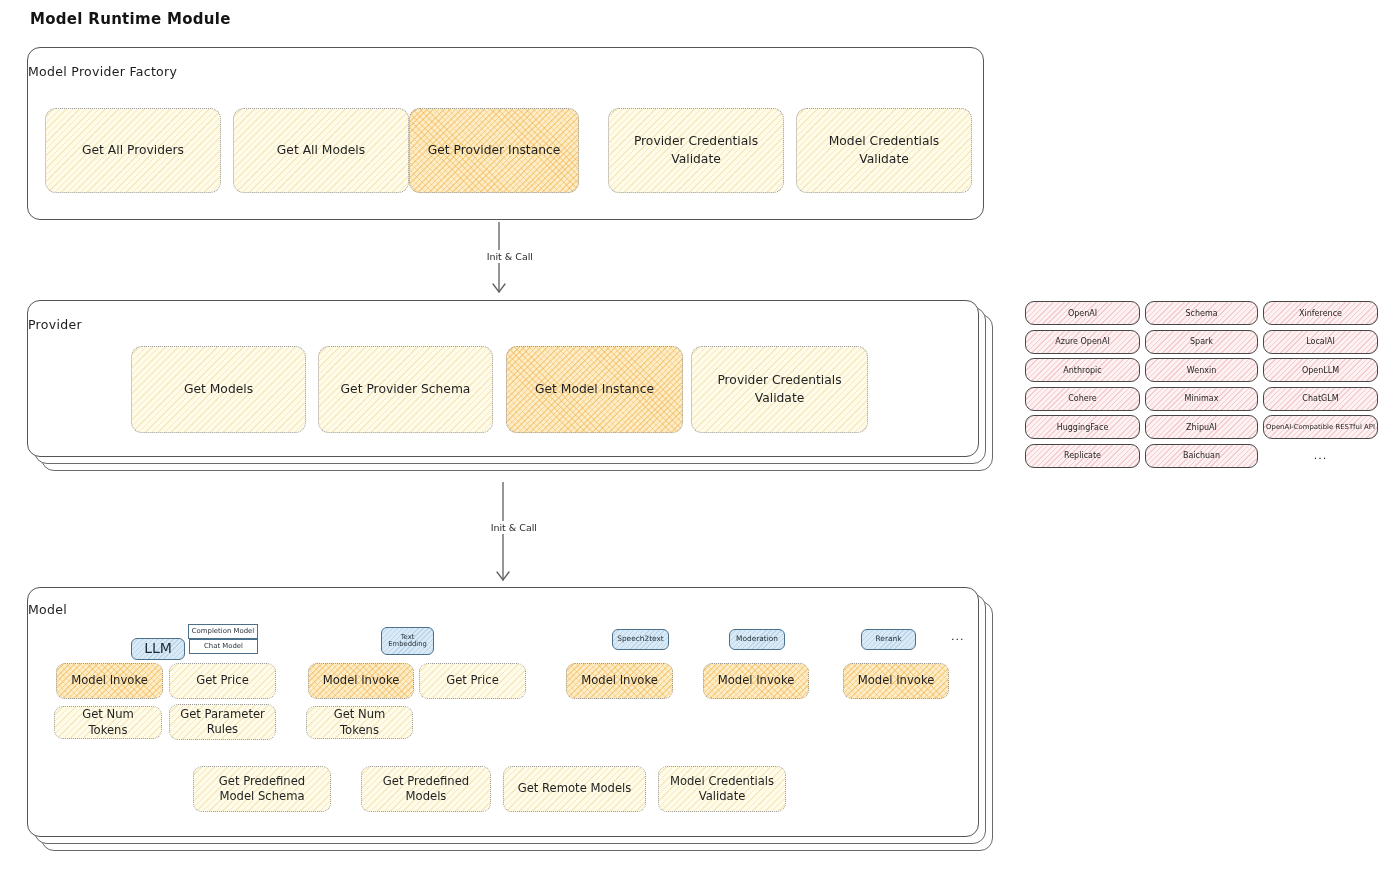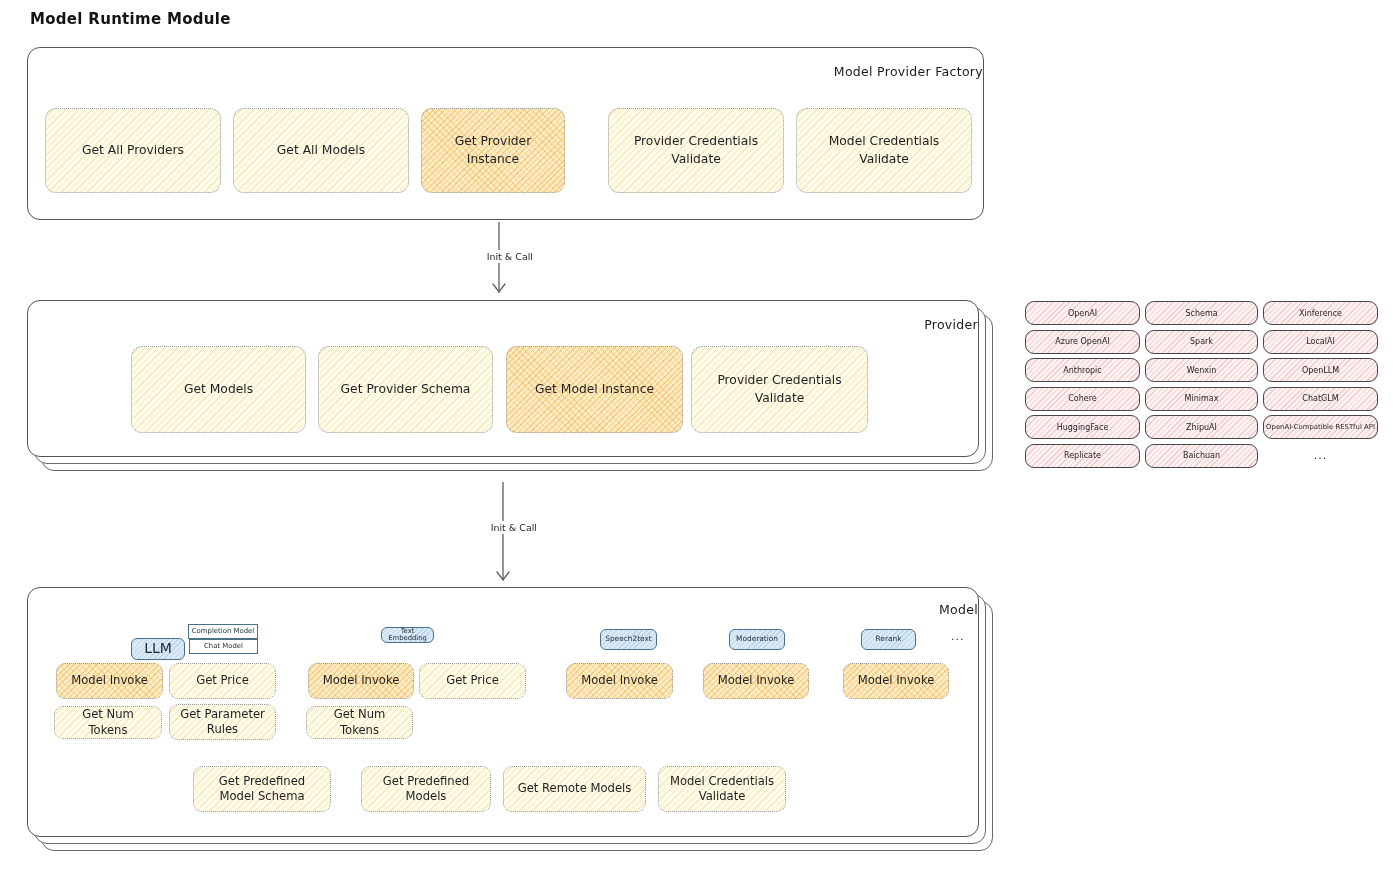--- a/index.html
+++ b/index.html
@@ -5,21 +5,21 @@
   html,body{margin:0;padding:0;background:#fff;}
   .frame{position:relative;width:1393px;height:880px;background:#fff;overflow:hidden;
          font-family:"DejaVu Sans",sans-serif;color:#1e1e1e;}
 
   .page-title{position:absolute;left:30px;top:10px;font-size:15px;font-weight:bold;
               letter-spacing:.3px;color:#141414;}
 
   
   .panel{position:absolute;background:#fff;border:1.4px solid #555;border-radius:13px;z-index:2;}
   .stack{position:absolute;background:#fff;border:1.2px solid #6a6a6a;border-radius:13px;z-index:0;}
-  .panel-title{position:absolute;left:0;right:0;top:16px;text-align:right;font-size:12.5px;
+  .panel-title{position:absolute;left:0;right:0;top:16px;text-align:left;font-size:12.5px;
                color:#1c1c1c;letter-spacing:.3px;}
 
   
   .node{position:absolute;display:flex;align-items:center;justify-content:center;text-align:center;
         font-size:12.3px;line-height:1.4;color:#1f1f1f;padding:0 8px;box-sizing:border-box;
         border:1.6px dotted #9b9b9b;border-radius:11px;background-color:#fffbe9;
         background-image:repeating-linear-gradient(135deg,rgba(230,193,105,.32) 0 1.2px,transparent 1.2px 4.6px);}
   .node.hl{background-color:#fcedc6;
         background-image:repeating-linear-gradient(135deg,rgba(242,166,52,.42) 0 1.2px,transparent 1.2px 4px),
                          repeating-linear-gradient(45deg,rgba(242,166,52,.30) 0 1px,transparent 1px 5px);}
@@ -53,21 +53,21 @@
 <body>
 
 <div class="frame">
 
   <div class="page-title">Model Runtime Module</div>
 
   <div class="panel" style="left:27px;top:47px;width:955px;height:171px">
     <div class="panel-title">Model Provider Factory</div>
     <div class="node" style="left:17px;top:60px;width:176px;height:85px">Get All Providers</div>
     <div class="node" style="left:205px;top:60px;width:176px;height:85px">Get All Models</div>
-    <div class="node hl" style="left:393px;top:60px;width:144px;height:85px">Get Provider Instance</div>
+    <div class="node hl" style="left:381px;top:60px;width:170px;height:85px">Get Provider Instance</div>
     <div class="node" style="left:580px;top:60px;width:176px;height:85px">Provider Credentials Validate</div>
     <div class="node" style="left:768px;top:60px;width:176px;height:85px">Model Credentials Validate</div>
   </div>
 
   <svg class="arrow" style="left:488px;top:222px;width:22px;height:72px" viewBox="0 0 22 72">
     <line x1="11" y1="0" x2="11" y2="70"></line>
     <polyline points="5,62 11,70 17,62"></polyline>
   </svg>
   <div class="arrow-label" style="left:468px;top:250px;width:62px">Init &amp; Call</div>
 
@@ -109,22 +109,22 @@
   <div class="arrow-label" style="left:472px;top:521px;width:62px">Init &amp; Call</div>
 
   <div class="stack" style="left:41px;top:601px;width:950px;height:248px"></div>
   <div class="stack" style="left:34px;top:594px;width:950px;height:248px"></div>
   <div class="panel" style="left:27px;top:587px;width:950px;height:248px">
     <div class="panel-title" style="top:14px">Model</div>
 
     <div class="tag" style="left:103px;top:50px;width:52px;height:20px;font-size:14px">LLM</div>
     <div class="tag outline" style="left:160px;top:36px;width:68px;height:13px">Completion Model</div>
     <div class="tag outline" style="left:161px;top:51px;width:67px;height:13px">Chat Model</div>
-    <div class="tag" style="left:353px;top:39px;width:53px;height:16px;font-size:6.8px;padding:0 5px;box-sizing:border-box">Text Embedding</div>
-    <div class="tag" style="left:572px;top:41px;width:55px;height:19px">Speech2text</div>
+    <div class="tag" style="left:353px;top:39px;width:53px;height:28px;font-size:6.8px;padding:0 5px;box-sizing:border-box">Text Embedding</div>
+    <div class="tag" style="left:584px;top:41px;width:55px;height:19px">Speech2text</div>
     <div class="tag" style="left:701px;top:41px;width:54px;height:19px">Moderation</div>
     <div class="tag" style="left:833px;top:41px;width:53px;height:19px">Rerank</div>
     <div class="tag-more" style="left:923px;top:42px">...</div>
 
     <div class="node mnode hl" style="left:28px;top:75px;width:107px;height:36px">Model Invoke</div>
     <div class="node mnode" style="left:141px;top:75px;width:107px;height:36px">Get Price</div>
     <div class="node mnode hl" style="left:280px;top:75px;width:106px;height:36px">Model Invoke</div>
     <div class="node mnode" style="left:391px;top:75px;width:107px;height:36px">Get Price</div>
     <div class="node mnode hl" style="left:538px;top:75px;width:107px;height:36px">Model Invoke</div>
     <div class="node mnode hl" style="left:675px;top:75px;width:106px;height:36px">Model Invoke</div>

